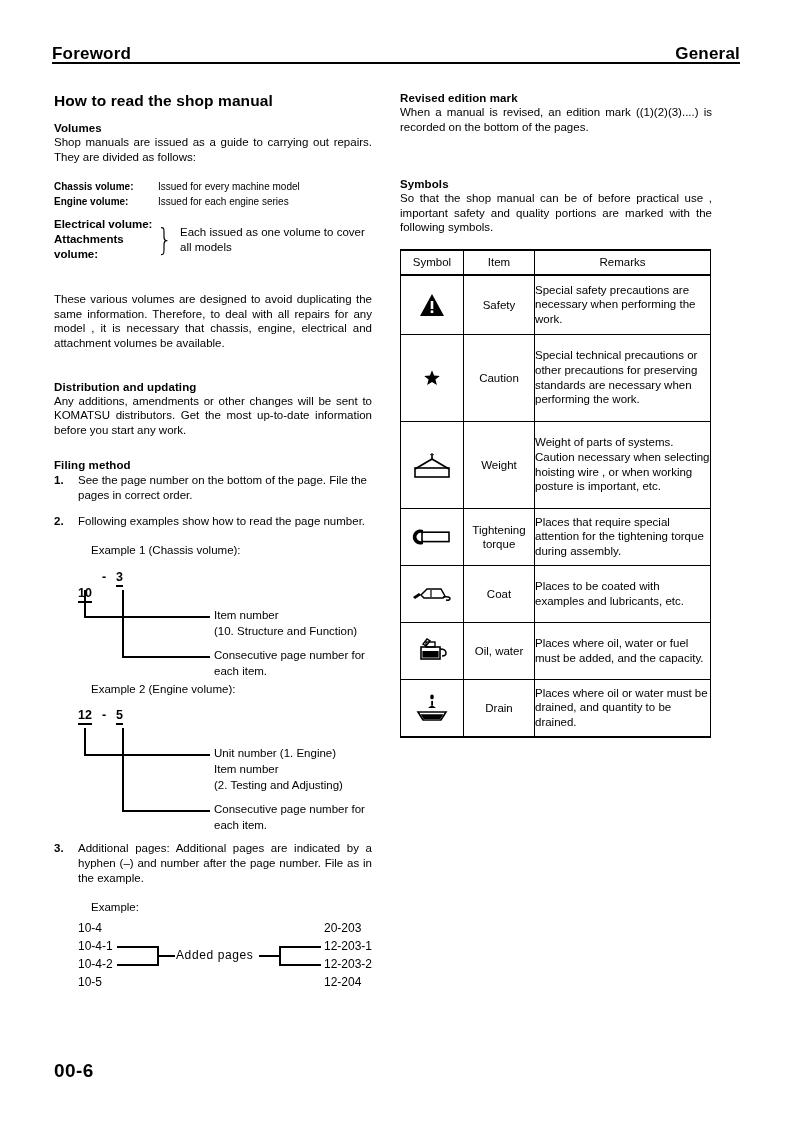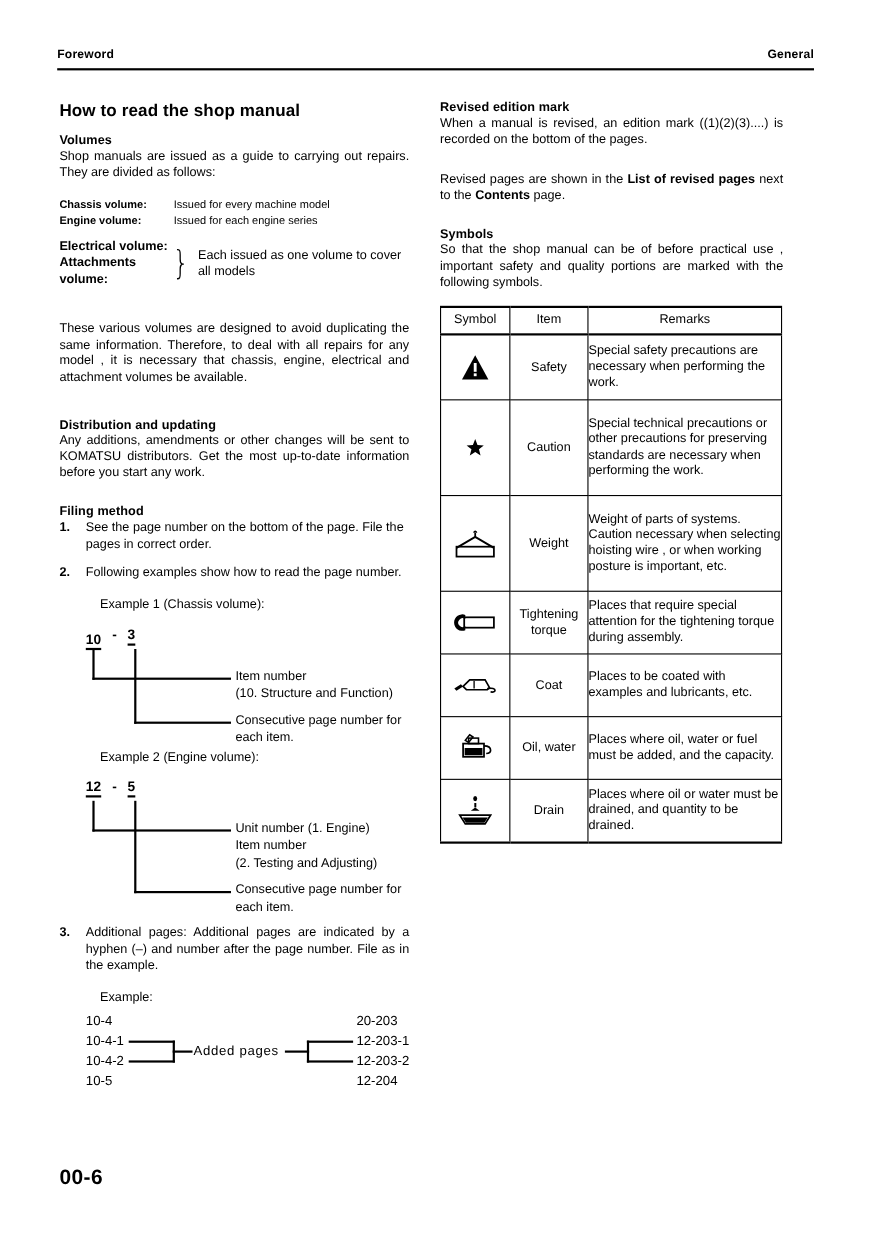--- a/index.html
+++ b/index.html
@@ -10,21 +10,21 @@
     color:#000000;
     position:relative;
     overflow:hidden;
   }
   .page{position:absolute;left:0;top:0;width:793px;height:1123px;}
 
   
   .header{
     position:absolute;left:52px;top:44px;width:688px;
     display:flex;justify-content:space-between;align-items:flex-end;
-    font-weight:bold;font-size:11px;letter-spacing:.2px;
+    font-weight:bold;font-size:17px;letter-spacing:.2px;
   }
   .header-rule{
     position:absolute;left:52px;top:62px;width:688px;height:2px;background:#000;
   }
 
   
   .col-left{position:absolute;left:54px;top:92px;width:318px;}
   .col-right{position:absolute;left:400px;top:92px;width:312px;}
 
   h1.sec{
@@ -177,21 +177,21 @@
     <div class="numitem">
       <span class="n">2.</span>
       <span class="t nj">Following examples show how to read the page number.</span>
     </div>
 
     <div class="gap-m"></div>
 
     <div class="indent">Example 1 (Chassis volume):</div>
 
     <div class="diag" style="height:110px;margin-top:12px;">
-      <span class="num" style="left:0px;top:4px;text-align:center;">10</span>
+      <span class="num" style="left:0px;top:16px;text-align:center;">10</span>
       <span class="dash" style="left:24px;top:0px;">-</span>
       <span class="num" style="left:38px;top:0px;">3</span>
 
       <div class="vl" style="left:6px;top:20px;height:28px;"></div>
 
       <div class="vl" style="left:44px;top:20px;height:68px;"></div>
 
       <div class="hl" style="left:6px;top:46px;width:126px;"></div>
 
       <div class="hl" style="left:44px;top:86px;width:88px;"></div>
@@ -258,21 +258,20 @@
 
   </div>
 
   <div class="col-right">
 
     <h2 class="sub">Revised edition mark</h2>
     <p class="body">When a manual is revised, an edition mark ((1)(2)(3)....) is recorded on the bottom of the pages.</p>
 
     <div class="gap-l"></div>
 
-    <p class="body"><span>Revised pages are shown in the </span><b>List of revised pages</b><span> next to the </span><b>Contents</b><span> page.</span></p>
 
     <div class="gap-l"></div>
 
     <h2 class="sub">Symbols</h2>
     <p class="body">So that the shop manual can be of before practical use , important safety and quality portions are marked with the following symbols.</p>
 
     <table class="sym">
       <thead>
         <tr>
           <th class="c-sym">Symbol</th>

